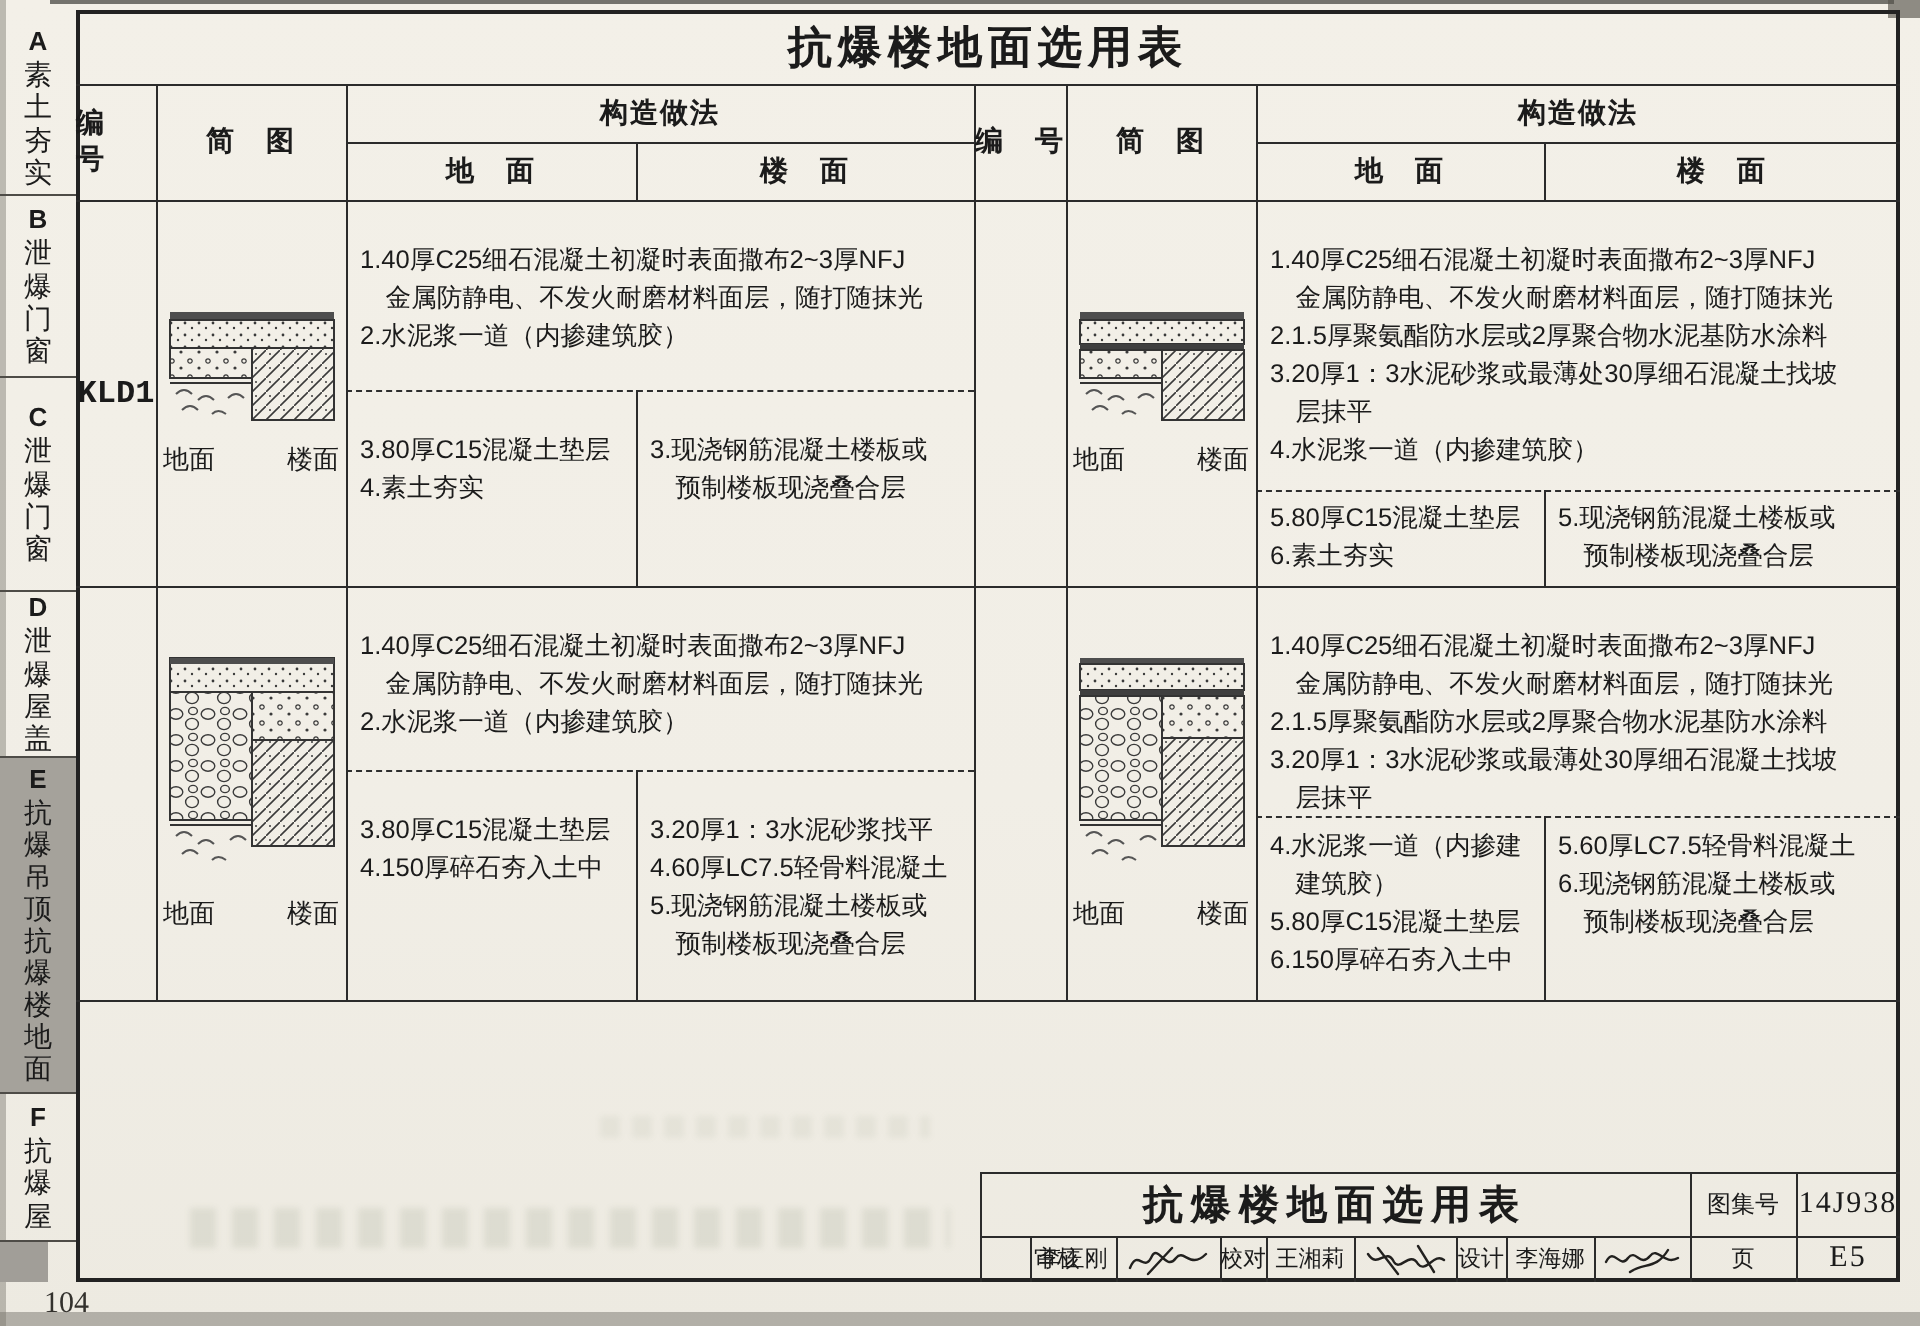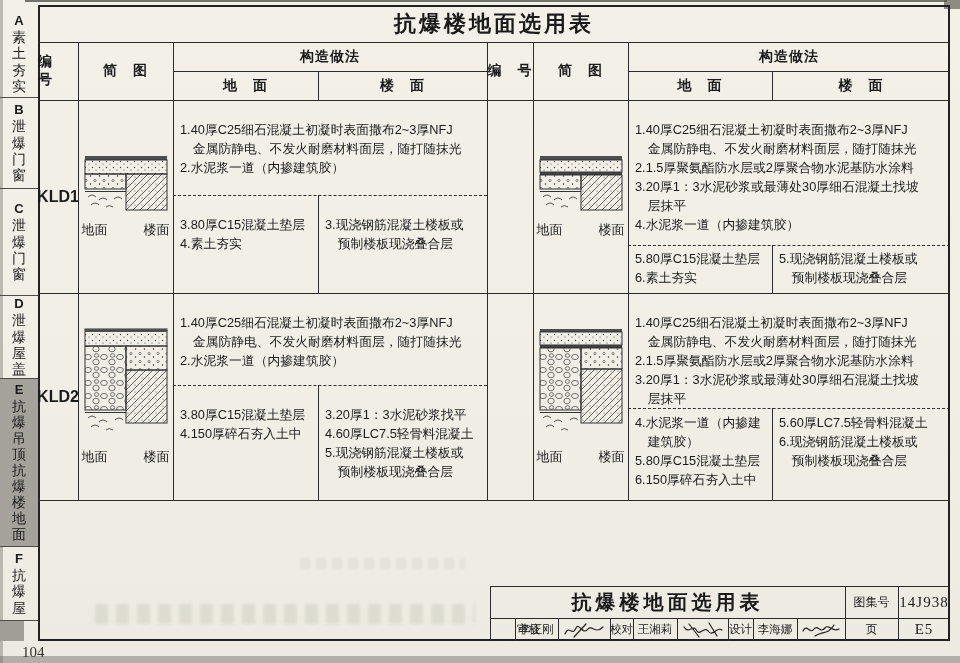--- a/index.html
+++ b/index.html
@@ -6,21 +6,21 @@
   body{font-family:"Liberation Sans","DejaVu Sans",sans-serif;background:#d8d5cd;}
   #canvas{position:relative;width:960px;height:663px;overflow:hidden;
           background:linear-gradient(180deg,#f3f0e8 0%,#f1eee6 60%,#edeae1 100%);color:#1b1b1b;}
   .hl{position:absolute;height:1px;background:#2b2b2b;}
   .vl{position:absolute;width:1px;background:#2b2b2b;}
   .hd{position:absolute;height:0;border-top:1px dashed #2e2e2e;}
   .cell{position:absolute;color:#1b1b1b;}
   .center{display:flex;align-items:center;justify-content:center;}
   .txt{font-size:12.8px;line-height:19px;white-space:pre-line;padding:20px 4px 0 7px;box-sizing:border-box;}
   .hdr{font-size:14px;font-weight:bold;letter-spacing:1px;}
-  .kld{font-weight:bold;font-size:16px;font-family:Liberation Sans, sans-serif;}
+  .kld{font-weight:bold;font-size:16px;font-family:Liberation Mono, monospace;}
   .frame{position:absolute;left:38px;top:5px;width:912px;height:636px;border:2px solid #222;box-sizing:border-box;}
   .pagetitle{position:absolute;left:38px;top:9px;width:912px;text-align:center;
              font-size:22px;font-weight:bold;letter-spacing:3px;}
   .sbitem{position:absolute;left:0;width:38px;display:flex;flex-direction:column;align-items:center;
           justify-content:center;text-align:center;}
   .sblet{font-size:13px;font-weight:bold;line-height:16px;}
   .sblab{width:17px;font-size:14px;line-height:16.4px;word-break:break-all;}
   .sbdiv{position:absolute;left:0;width:38px;height:1px;background:#4e4c47;}
   .active-tab{background:#a5a29b;}
   .diagcell{position:absolute;display:flex;flex-direction:column;align-items:center;justify-content:center;gap:9px;}
@@ -156,21 +156,20 @@
     </div>
   </div>
   <div class="cell txt" style="left:173px;top:100px;width:314px;height:95px">1.40厚C25细石混凝土初凝时表面撒布2~3厚NFJ
 　金属防静电、不发火耐磨材料面层，随打随抹光
 2.水泥浆一道（内掺建筑胶）</div>
   <div class="cell txt" style="left:173px;top:195px;width:145px;height:98px">3.80厚C15混凝土垫层
 4.素土夯实</div>
   <div class="cell txt" style="left:318px;top:195px;width:169px;height:98px">3.现浇钢筋混凝土楼板或
 　预制楼板现浇叠合层</div>
 
-  <div class="cell center kld" style="left:38px;top:293px;width:40px;height:207px">KLD2</div>
   <div class="diagcell" style="left:78px;top:293px;width:95px;height:207px">
     <svg width="84" height="112" viewBox="0 0 84 112">
       <rect x="1" y="2" width="82" height="17" fill="url(#pdots)" stroke="#333" stroke-width="1"></rect>
       <rect x="1" y="2" width="82" height="3" fill="#4e4e4e"></rect>
       <rect x="1" y="19" width="41" height="64" fill="url(#pcobble)" stroke="#333" stroke-width="1"></rect>
       <line x1="1" y1="85.5" x2="42" y2="85.5" stroke="#333"></line>
       <path d="M4,91 q4,-4 8,0 M15,95 q4,-4 8,0 M7,100 q4,-4 8,0 M22,103 q3,-3 7,0 M31,93 q4,-4 8,0" stroke="#555" fill="none"></path>
       <rect x="42" y="19" width="41" height="24" fill="url(#pdots2)" stroke="#333" stroke-width="1"></rect>
       <rect x="42" y="43" width="41" height="53" fill="url(#phatch)" stroke="#333" stroke-width="1"></rect>
     </svg>

